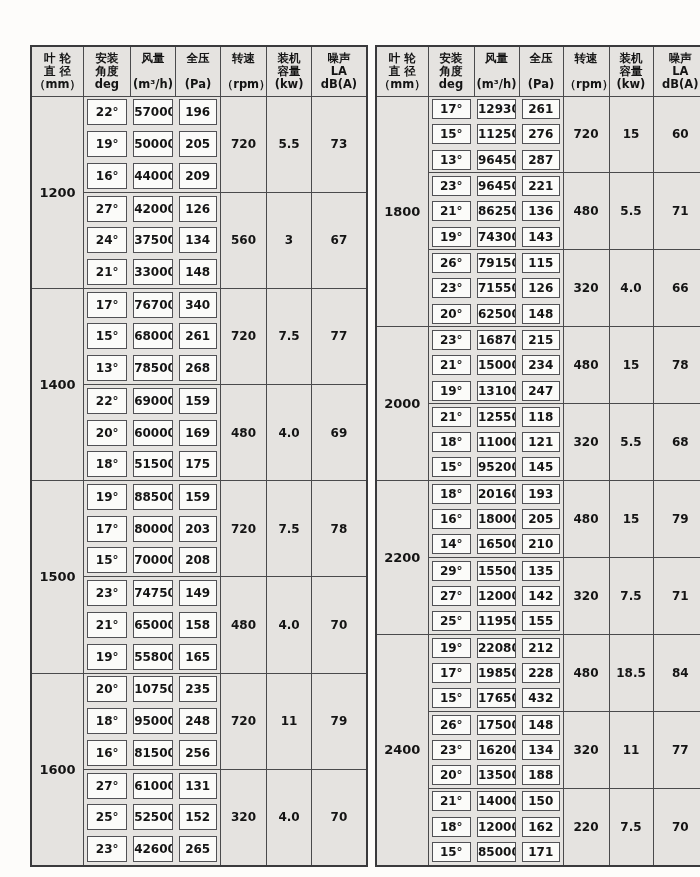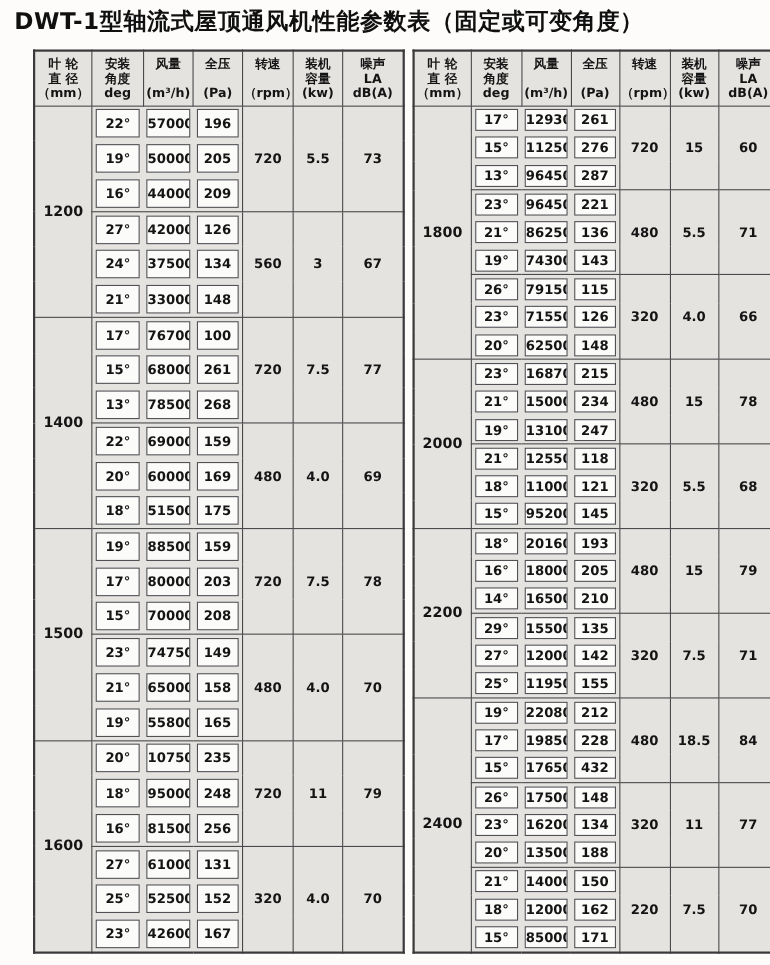--- a/index.html
+++ b/index.html
@@ -88,21 +88,20 @@
     white-space: nowrap;
     overflow: hidden;
   }
   .tbl-left  .box { line-height: 24px; }
   .tbl-right .box { line-height: 18px; }
 </style>
 </head>
 <body>
 
 <div id="page">
-  <div class="doc-title">DWT-1型轴流式屋顶通风机性能参数表（固定或可变角度）</div>
 
   <div class="tables-wrap">
     <table class="spec tbl-left">
       <colgroup>
         <col class="c-diam">
           <col class="c-angle">
           <col class="c-flow">
           <col class="c-press">
         <col class="c-rpm">
           <col class="c-power">
@@ -223,21 +222,21 @@
           </tr>
           <tr class="group-start">
             <td class="merged diam" rowspan="6">1400</td>
             <td class="boxcell">
               <div class="box">17°</div>
             </td>
             <td class="boxcell">
               <div class="box">76700</div>
             </td>
             <td class="boxcell">
-              <div class="box">100</div>
+              <div class="box">340</div>
             </td>
             <td class="merged" rowspan="3">720</td>
             <td class="merged" rowspan="3">7.5</td>
             <td class="merged" rowspan="3">77</td>
           </tr>
           <tr>
             <td class="boxcell">
               <div class="box">15°</div>
             </td>
             <td class="boxcell">
@@ -430,21 +429,21 @@
             </td>
           </tr>
           <tr>
             <td class="boxcell">
               <div class="box">23°</div>
             </td>
             <td class="boxcell">
               <div class="box">42600</div>
             </td>
             <td class="boxcell">
-              <div class="box">167</div>
+              <div class="box">265</div>
             </td>
           </tr>
         </tbody>
     </table>
 
     <table class="spec tbl-right">
       <colgroup>
         <col class="c-diam">
           <col class="c-angle">
           <col class="c-flow">

